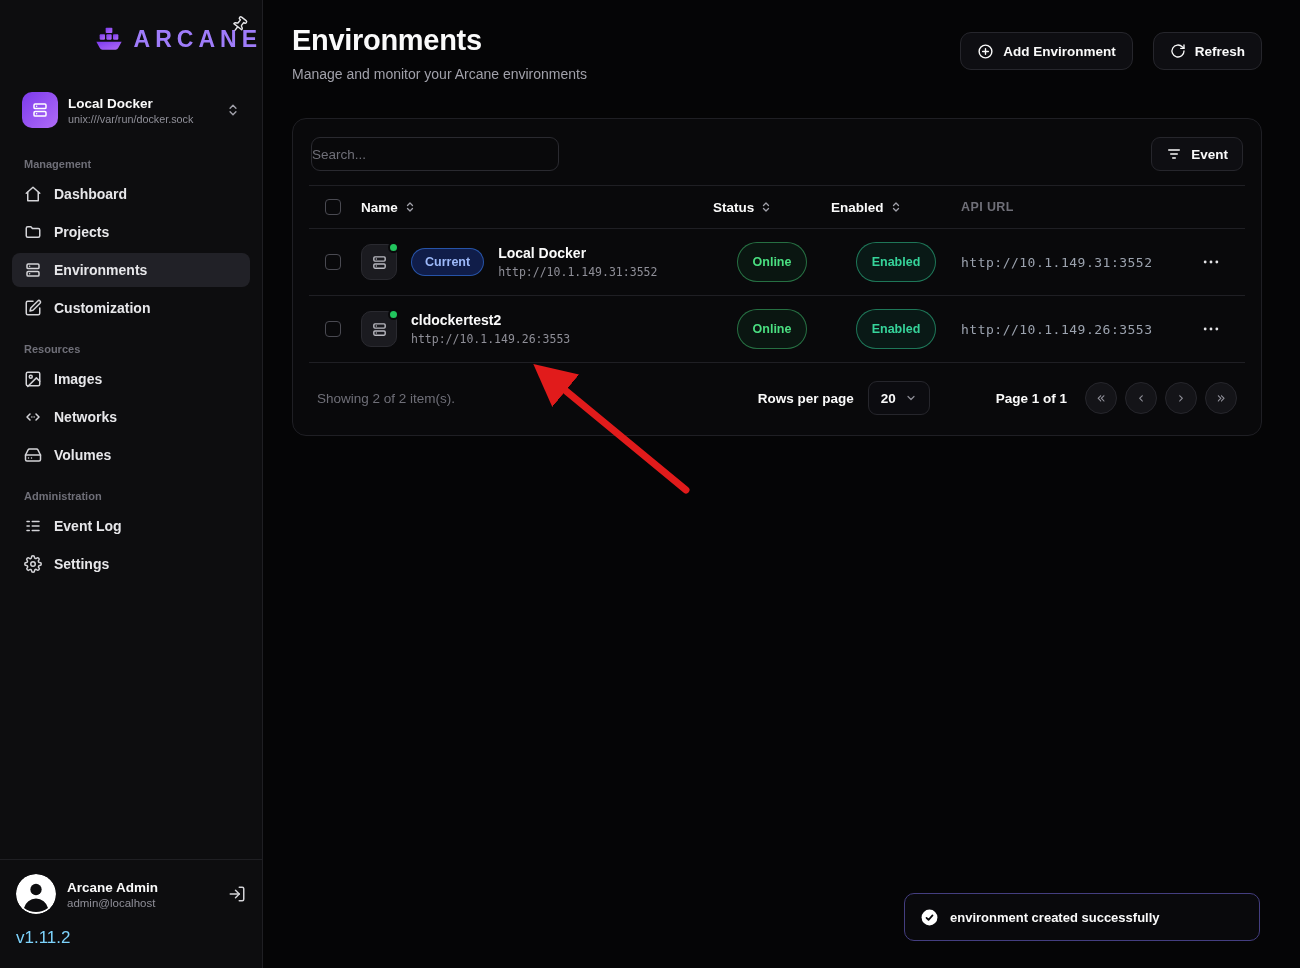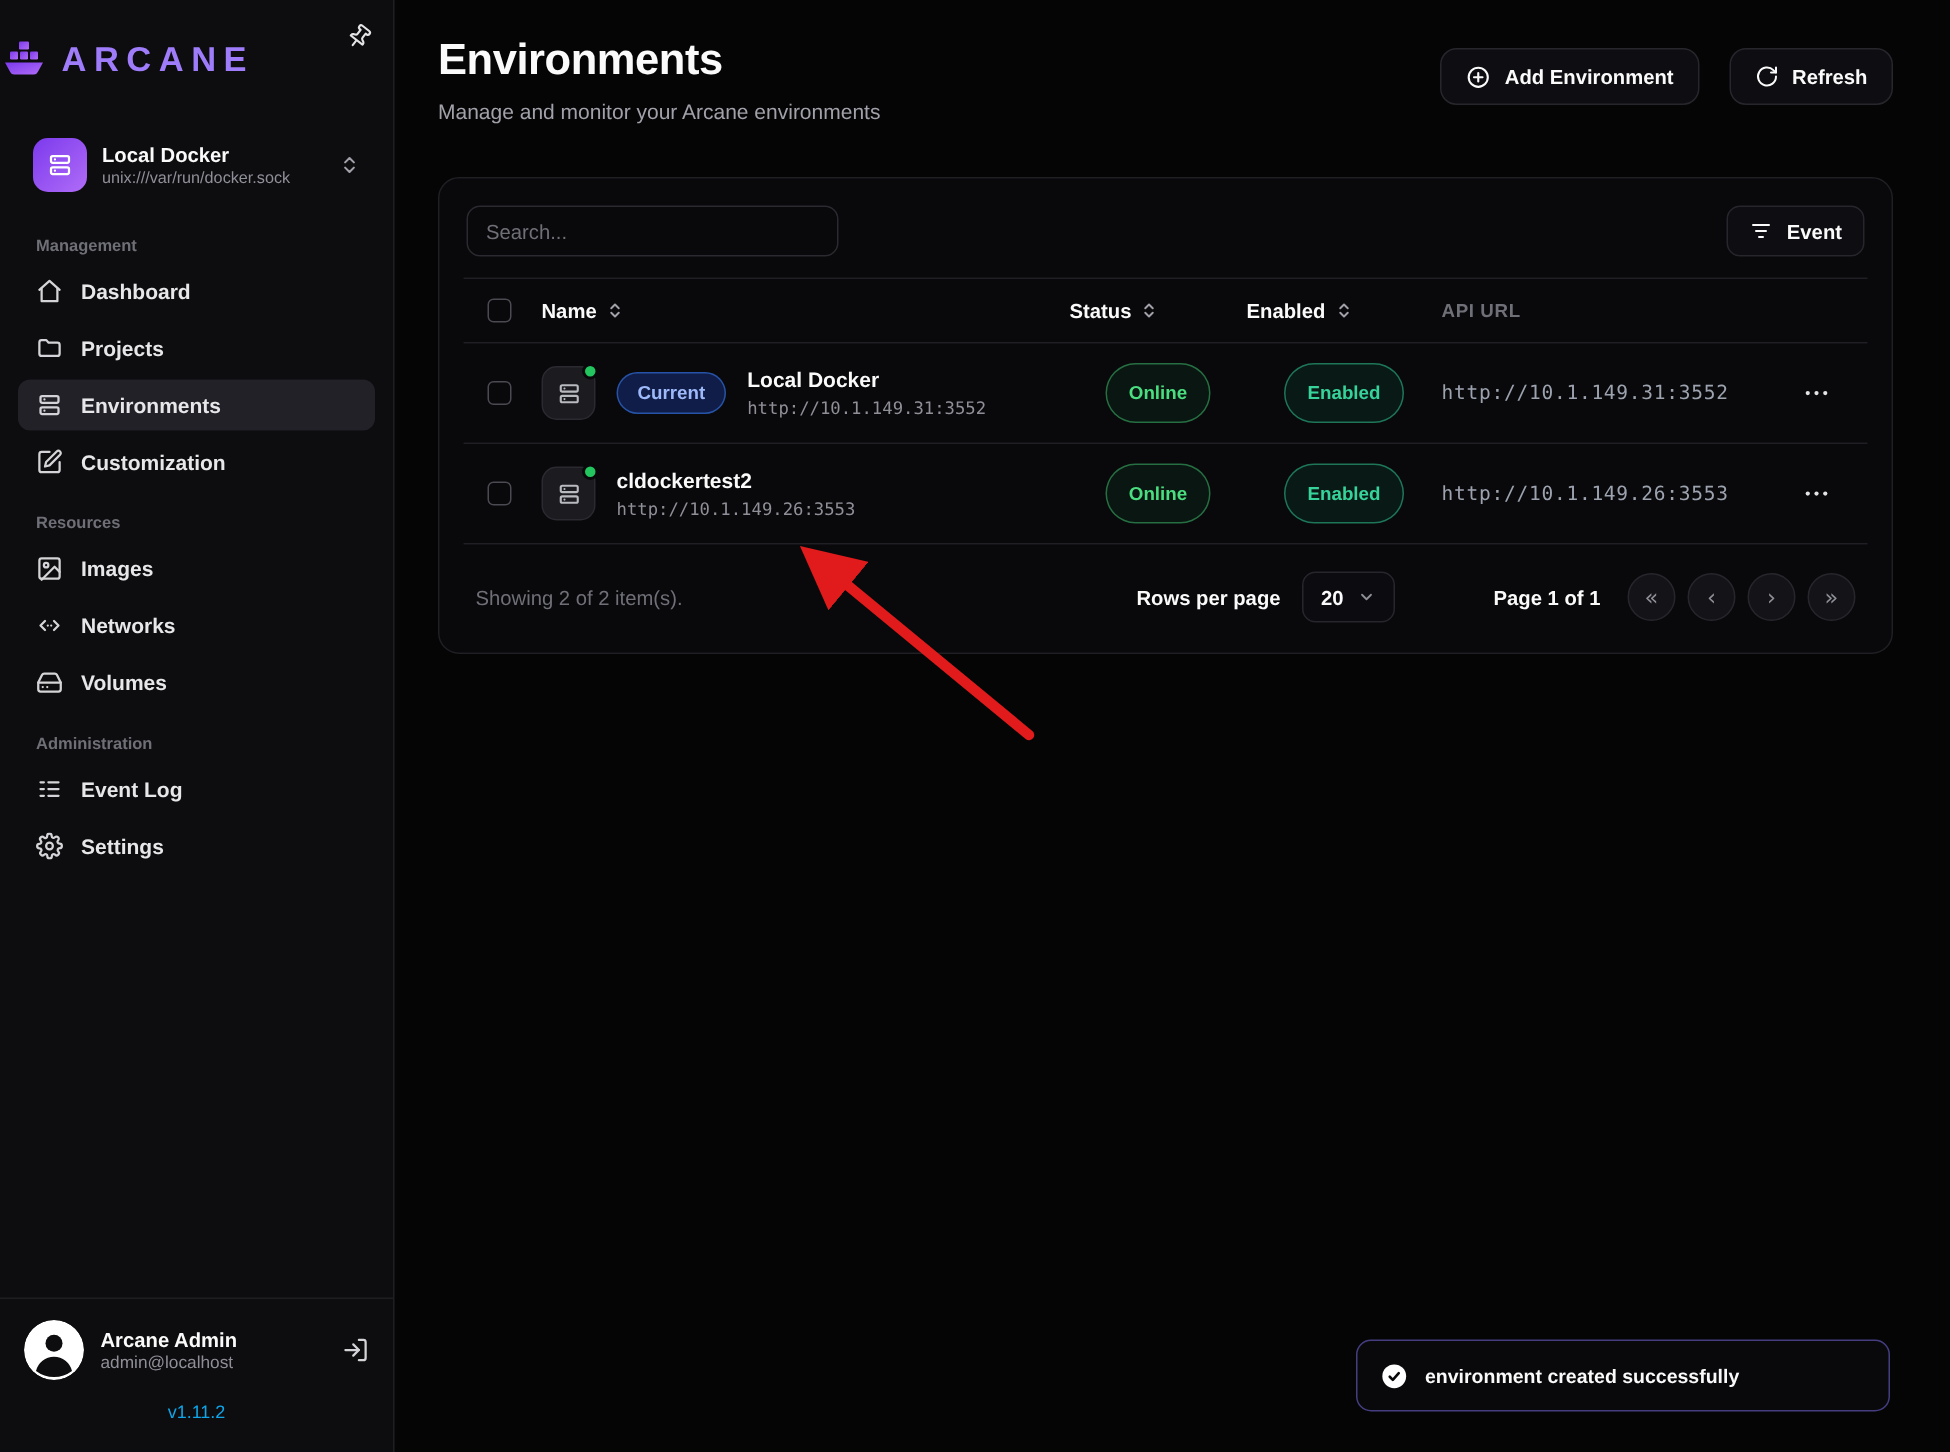--- a/index.html
+++ b/index.html
@@ -14,21 +14,21 @@
   svg { flex-shrink:0; display:block; }
 
   
   .sidebar {
     width:263px; min-width:263px; height:968px;
     background:#0d0d0f;
     border-right:1px solid #1f1f23;
     display:flex; flex-direction:column;
     position:relative;
   }
-  .logo-row { height:78px; display:flex; align-items:center; justify-content:flex-start; position:relative; }
+  .logo-row { height:78px; display:flex; align-items:center; justify-content:flex-end; position:relative; }
   .pin-btn { position:absolute; top:16px; right:14px; color:#e4e4e7; cursor:pointer; transform:rotate(38deg); }
   .logo { display:flex; align-items:center; gap:9px; cursor:pointer; }
   .logo-text { font-size:23px; font-weight:800; letter-spacing:5px; color:#9f7cfa; }
 
   .env-selector {
     margin:6px 12px 6px; padding:8px 10px;
     display:flex; align-items:center; gap:10px;
     border-radius:10px; cursor:pointer;
   }
   .env-icon {
@@ -50,21 +50,21 @@
   .nav-item .nicon { color:#d4d4d8; display:flex; }
   .nav-item.active { background:#212127; }
 
   .sidebar-bottom { margin-top:auto; padding:14px 16px 4px; border-top:1px solid #1f1f23; }
   .user-row { display:flex; align-items:center; gap:11px; }
   .avatar { width:40px; height:40px; border-radius:50%; overflow:hidden; }
   .user-texts { flex:1; }
   .user-name { font-size:13.5px; font-weight:700; }
   .user-email { font-size:11.5px; color:#8f8f98; margin-top:2px; }
   .logout-btn { color:#d4d4d8; cursor:pointer; }
-  .version { text-align:center; color:#0ea5e9; font-size:12px; padding:14px 0 16px; }
+  .version { text-align:left; color:#7dd3fc; font-size:17px; padding:14px 0 16px; }
 
   
   .main { flex:1; padding:24px 38px 0 29px; position:relative; }
   .main-header { display:flex; justify-content:space-between; align-items:flex-start; }
   .page-title { font-size:29px; font-weight:800; letter-spacing:-0.3px; margin:0; }
   .page-subtitle { margin-top:9px; font-size:14px; color:#a1a1aa; }
   .header-actions { display:flex; gap:20px; margin-top:8px; }
   .btn {
     height:38px; padding:0 16px;
     display:inline-flex; align-items:center; gap:9px;
@@ -78,21 +78,21 @@
     margin-top:36px;
     background:#09090b;
     border:1px solid #1f1f24;
     border-radius:14px;
     padding:14px 16px 0;
   }
   .card-toolbar { display:flex; justify-content:space-between; align-items:center; padding:4px 2px 14px; }
   .search-input {
     width:248px; height:34px;
     background:transparent; border:1px solid #2a2a30; border-radius:9px;
-    color:#e4e4e7; padding:0 12px; font-size:13.5px; outline:none;
+    color:#e4e4e7; padding:0 0; font-size:13.5px; outline:none;
     font-family:"Liberation Sans", sans-serif;
   }
   .search-input::placeholder { color:#6f6f78; }
   .btn.small { height:34px; border-radius:9px; padding:0 14px; }
 
   .tgrid { display:grid; grid-template-columns:44px 352px 118px 130px 1fr 52px; align-items:center; }
   .thead {
     padding:13px 8px; border-top:1px solid #1f1f24; border-bottom:1px solid #1f1f24;
   }
   .th { display:flex; align-items:center; gap:6px; font-size:13.5px; font-weight:700; color:#fafafa; }

